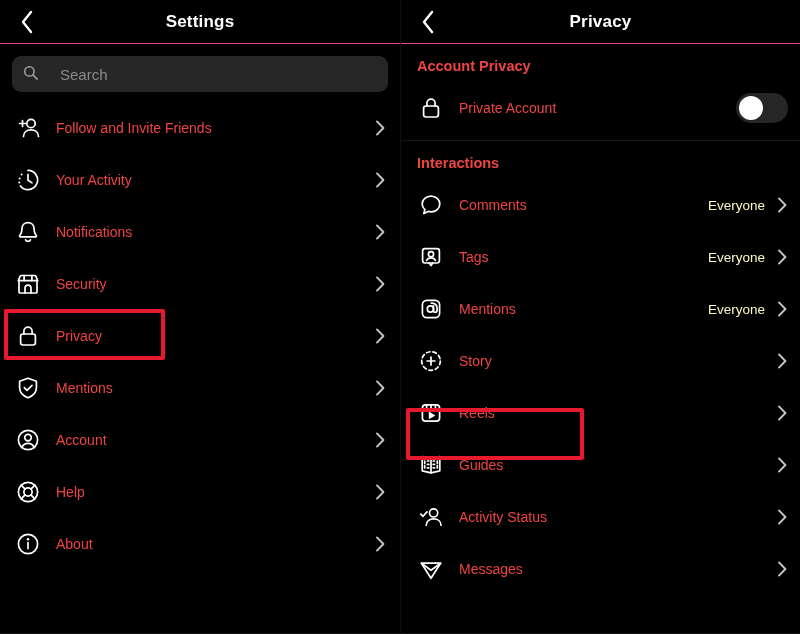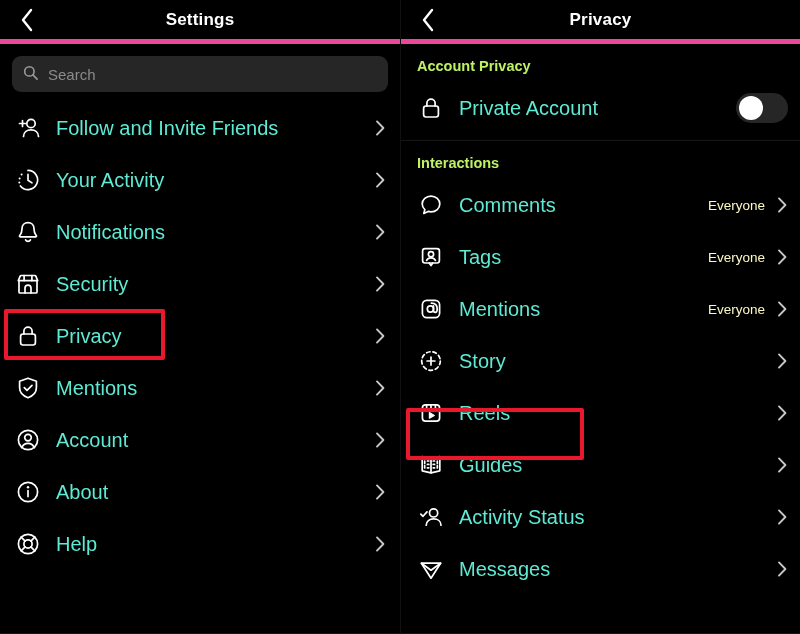--- a/index.html
+++ b/index.html
@@ -13,67 +13,67 @@
 
   
   .panel { position:relative; height:634px; background:#000; overflow:hidden; }
   .panel-left  { width:400px; }
   .panel-right { width:400px; border-left:1px solid #101010; }
 
   
   .hdr {
     position:relative; height:44px;
     display:flex; align-items:center;
-    border-bottom:5px solid #ec4899;
+    border-bottom:1px solid #ec4899;
   }
   .back-btn {
     position:absolute; left:12px; top:50%; transform:translateY(-50%);
     width:30px; height:30px; display:flex; align-items:center; justify-content:center;
   }
   .back-btn svg { display:block; }
   .hdr-title {
     width:100%; text-align:center;
     color:#fff; font-size:17px; font-weight:bold; letter-spacing:.2px;
   }
 
   
   .search-wrap { padding:12px 12px 10px 12px; }
   .search-box {
-    display:flex; align-items:center; gap:10px;
+    display:flex; align-items:center; gap:22px;
     height:36px; background:#262626; border-radius:9px; padding:0 11px;
   }
   .search-box .ph { color:#8b8b8b; font-size:15px; }
 
   
   .rows { display:flex; flex-direction:column; }
   .row {
     position:relative;
     display:flex; align-items:center;
     height:52px; padding:0 14px 0 14px;
   }
   .row .ico {
     width:28px; height:28px; flex:0 0 28px;
     display:flex; align-items:center; justify-content:center;
     color:#fff;
   }
   .row .ico svg { display:block; }
   .row .lbl {
-    margin-left:14px; color:#5eead4; font-size:20px; white-space:nowrap;
+    margin-left:14px; color:#ef4444; font-size:14px; white-space:nowrap;
   }
   .row .spacer { flex:1 1 auto; }
   .row .val { color:#fef9c3; font-size:13.5px; margin-right:12px; }
   .row .chev { color:#c8c8c8; display:flex; align-items:center; }
   .row .chev svg { display:block; }
 
   
   .panel-right .row { padding-left:16px; padding-right:12px; }
 
   
   .sec-head {
-    color:#bef264; font-size:14.5px; font-weight:bold;
+    color:#ef4444; font-size:14.5px; font-weight:bold;
     padding:14px 16px 8px 16px;
   }
   .sec-divider { height:1px; background:#161616; margin:6px 0 0 0; }
 
   
   .toggle {
     width:52px; height:30px; border-radius:15px;
     background:#262626; position:relative; flex:0 0 52px;
   }
   .toggle .knob {
@@ -234,41 +234,41 @@
           <span class="chev">
             <svg width="11" height="18" viewBox="0 0 11 18" fill="none">
               <path d="M2 2.4 8.4 9 2 15.6" stroke="#c8c8c8" stroke-width="1.9" stroke-linecap="round" stroke-linejoin="round"></path>
             </svg>
           </span>
         </div>
         <div class="row">
           <span class="ico">
             <svg width="26" height="26" viewBox="0 0 26 26">
               <circle cx="13" cy="13" r="9.6" stroke="#ffffff" stroke-width="1.7" fill="none" stroke-linecap="round" stroke-linejoin="round"></circle>
+              <circle cx="13" cy="13" r="4.1" stroke="#ffffff" stroke-width="1.7" fill="none" stroke-linecap="round" stroke-linejoin="round"></circle>
+              <path d="M6.2 6.2 10.1 10.1M15.9 15.9l3.9 3.9M19.8 6.2 15.9 10.1M10.1 15.9 6.2 19.8" stroke="#ffffff" stroke-width="1.7" fill="none" stroke-linecap="round" stroke-linejoin="round"></path>
+            </svg>
+          </span>
+          <span class="lbl">Help</span>
+          <span class="spacer"></span>
+          <span class="chev">
+            <svg width="11" height="18" viewBox="0 0 11 18" fill="none">
+              <path d="M2 2.4 8.4 9 2 15.6" stroke="#c8c8c8" stroke-width="1.9" stroke-linecap="round" stroke-linejoin="round"></path>
+            </svg>
+          </span>
+        </div>
+        <div class="row">
+          <span class="ico">
+            <svg width="26" height="26" viewBox="0 0 26 26">
+              <circle cx="13" cy="13" r="9.6" stroke="#ffffff" stroke-width="1.7" fill="none" stroke-linecap="round" stroke-linejoin="round"></circle>
               <path d="M13 11.6v6" stroke="#ffffff" stroke-width="1.7" fill="none" stroke-linecap="round" stroke-linejoin="round"></path>
               <circle cx="13" cy="8.3" r="1.2" fill="#fff"></circle>
             </svg>
           </span>
           <span class="lbl">About</span>
-          <span class="spacer"></span>
-          <span class="chev">
-            <svg width="11" height="18" viewBox="0 0 11 18" fill="none">
-              <path d="M2 2.4 8.4 9 2 15.6" stroke="#c8c8c8" stroke-width="1.9" stroke-linecap="round" stroke-linejoin="round"></path>
-            </svg>
-          </span>
-        </div>
-        <div class="row">
-          <span class="ico">
-            <svg width="26" height="26" viewBox="0 0 26 26">
-              <circle cx="13" cy="13" r="9.6" stroke="#ffffff" stroke-width="1.7" fill="none" stroke-linecap="round" stroke-linejoin="round"></circle>
-              <circle cx="13" cy="13" r="4.1" stroke="#ffffff" stroke-width="1.7" fill="none" stroke-linecap="round" stroke-linejoin="round"></circle>
-              <path d="M6.2 6.2 10.1 10.1M15.9 15.9l3.9 3.9M19.8 6.2 15.9 10.1M10.1 15.9 6.2 19.8" stroke="#ffffff" stroke-width="1.7" fill="none" stroke-linecap="round" stroke-linejoin="round"></path>
-            </svg>
-          </span>
-          <span class="lbl">Help</span>
           <span class="spacer"></span>
           <span class="chev">
             <svg width="11" height="18" viewBox="0 0 11 18" fill="none">
               <path d="M2 2.4 8.4 9 2 15.6" stroke="#c8c8c8" stroke-width="1.9" stroke-linecap="round" stroke-linejoin="round"></path>
             </svg>
           </span>
         </div>
       </div>
 
     <div class="hl" style="left:4px; top:309px; width:161px; height:51px;"></div>

